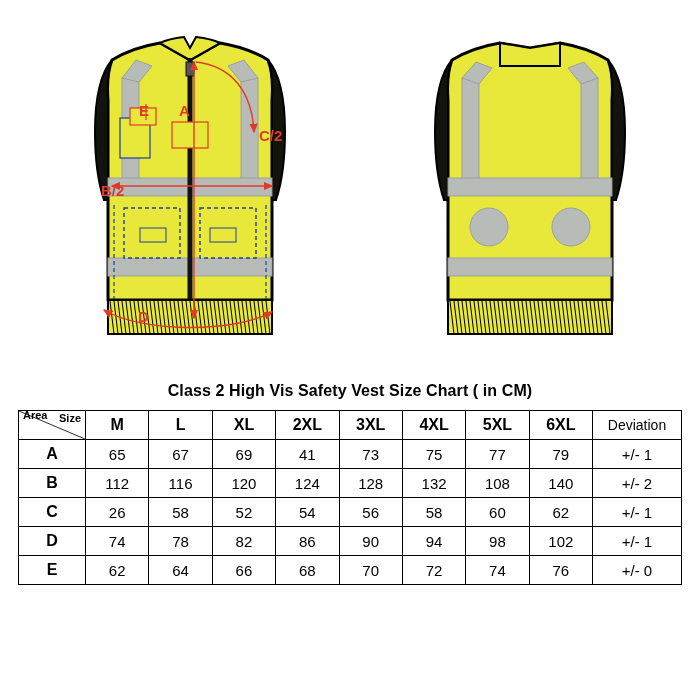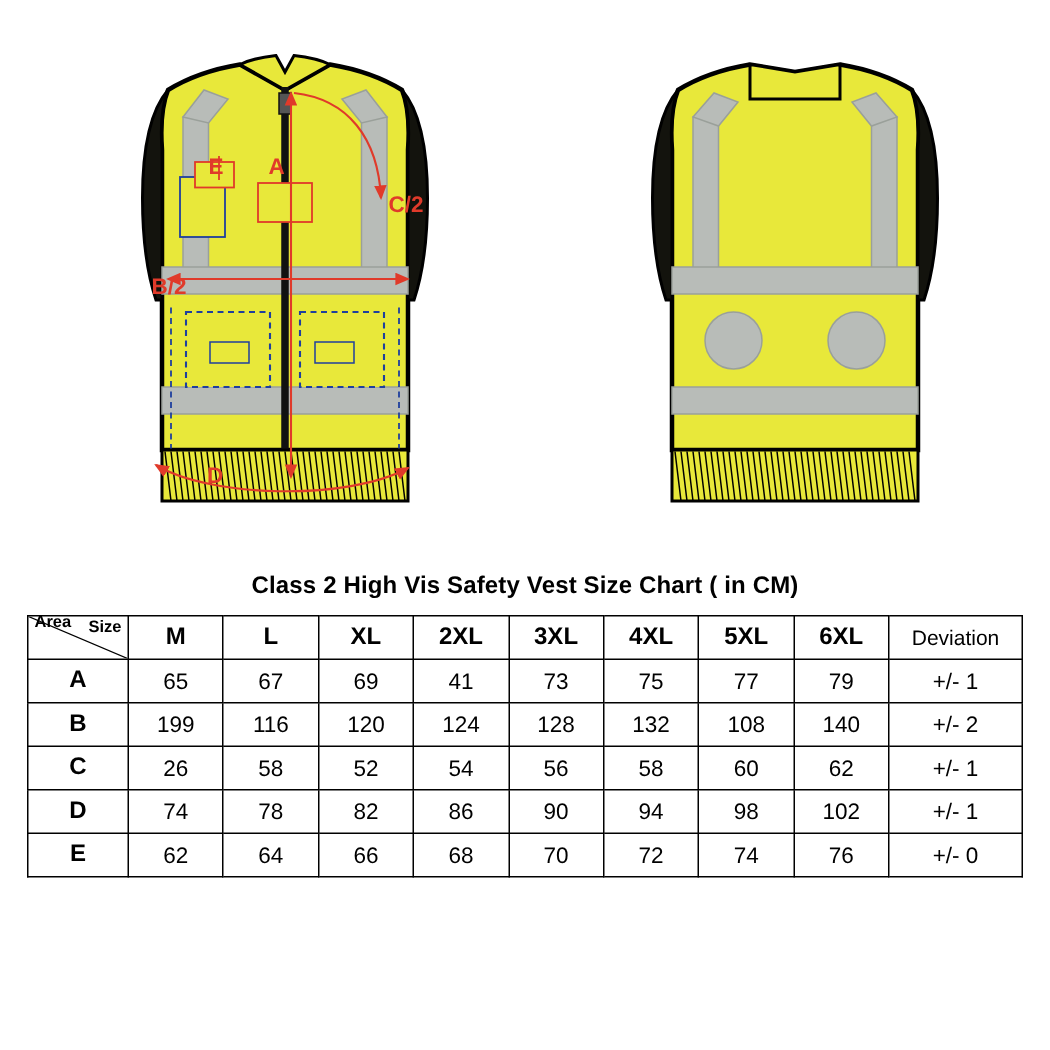--- a/index.html
+++ b/index.html
@@ -253,21 +253,21 @@
           <td>69</td>
           <td>41</td>
           <td>73</td>
           <td>75</td>
           <td>77</td>
           <td>79</td>
           <td>+/- 1</td>
         </tr>
         <tr>
           <td class="area-cell">B</td>
-          <td>199</td>
+          <td>112</td>
           <td>116</td>
           <td>120</td>
           <td>124</td>
           <td>128</td>
           <td>132</td>
           <td>108</td>
           <td>140</td>
           <td>+/- 2</td>
         </tr>
         <tr>

